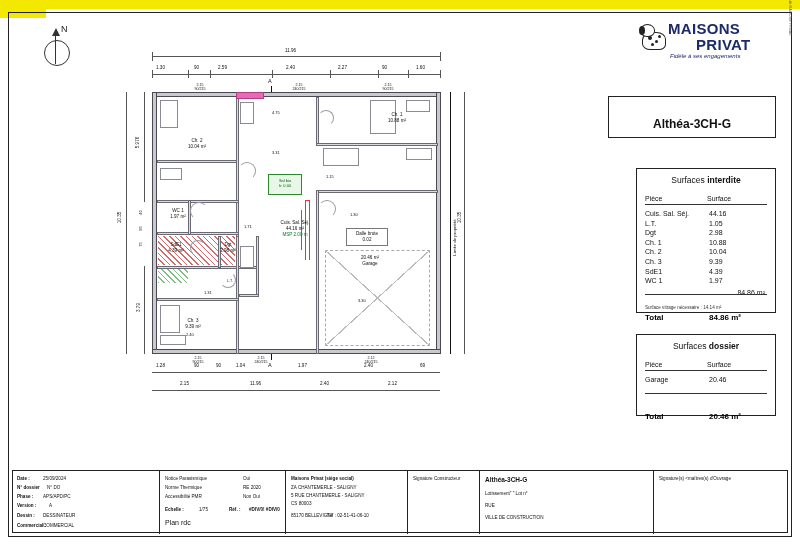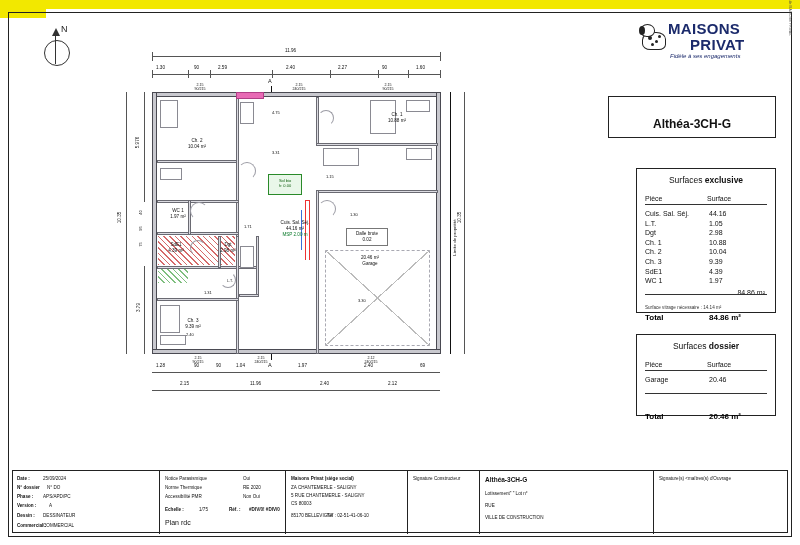--- a/index.html
+++ b/index.html
@@ -22,21 +22,21 @@
   
   .compass{position:absolute;left:36px;top:22px;width:52px;height:52px;}
   .compass .circ{position:absolute;left:8px;top:18px;width:24px;height:24px;border:1px solid #333;border-radius:50%;}
   .compass .needle{position:absolute;left:19px;top:8px;width:1px;height:34px;background:#333;}
   .compass .nlab{position:absolute;left:25px;top:2px;font-size:9px;color:#222;}
   .compass .arrowhead{position:absolute;left:15.5px;top:6px;width:0;height:0;border-left:4px solid transparent;border-right:4px solid transparent;border-bottom:8px solid #333;}
 
   
   .logo-box{position:absolute;left:640px;top:20px;width:130px;height:44px;}
   .logo-name{position:absolute;left:28px;top:0px;font-size:15px;font-weight:bold;color:#1b2a6b;letter-spacing:.3px;}
-  .logo-name2{position:absolute;left:50px;top:16px;font-size:15px;font-weight:bold;color:#1b2a6b;letter-spacing:.3px;}
+  .logo-name2{position:absolute;left:56px;top:16px;font-size:15px;font-weight:bold;color:#1b2a6b;letter-spacing:.3px;}
   .logo-sub{position:absolute;left:30px;top:33px;font-size:6px;color:#1b2a6b;font-style:italic;}
   .dog{position:absolute;left:0px;top:4px;width:26px;height:30px;}
   .dog .body{position:absolute;left:2px;top:8px;width:22px;height:16px;background:#fff;border:1px solid #222;border-radius:45% 40% 30% 35%;}
   .dog .head{position:absolute;left:0px;top:0px;width:13px;height:11px;background:#fff;border:1px solid #222;border-radius:50% 50% 45% 45%;}
   .dog .ear{position:absolute;left:-1px;top:2px;width:6px;height:9px;background:#222;border-radius:50%;}
   .dog .spot{position:absolute;background:#222;border-radius:50%;}
 
   
   .title-box{position:absolute;left:608px;top:96px;width:166px;height:40px;border:1px solid #222;background:#fff;}
   .title-l1{position:absolute;left:0;top:4px;width:166px;text-align:center;font-size:11px;color:#111;}
@@ -123,21 +123,21 @@
     <div class="logo-name2">PRIVAT</div>
     <div class="logo-sub">Fidèle à ses engagements</div>
   </div>
 
   <div class="title-box">
     <div class="title-l2">Althéa-3CH-G</div>
   </div>
 
   <div class="surf-box" id="surf-hab">
     <div class="surf-title">
-      <span>Surfaces </span><b>exclusive</b>
+      <span>Surfaces </span><b>interdite</b>
     </div>
     <div class="surf-head">
       <span class="c1">Pièce</span><span>Surface</span>
     </div>
     <div class="surf-rows">
       <div class="srow">
           <span class="c1">Cuis. Sal. Séj.</span>
           <span class="c2">44.16</span>
         </div>
       <div class="srow">

